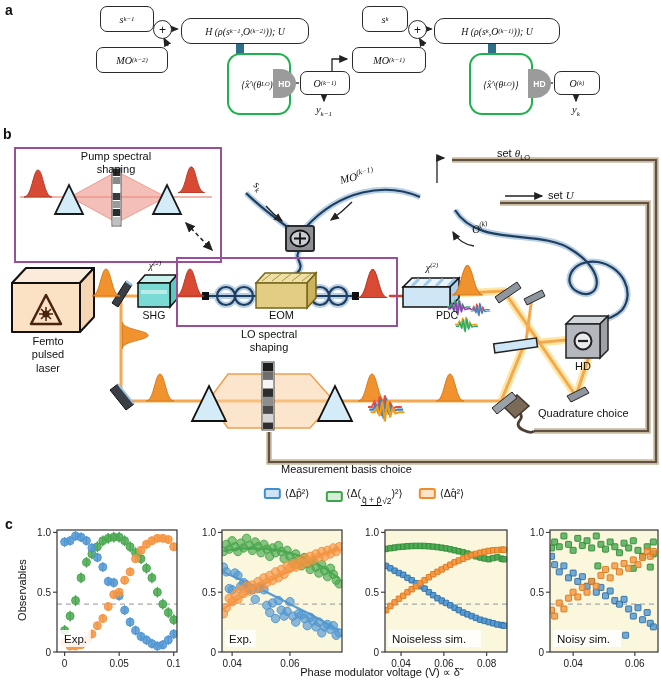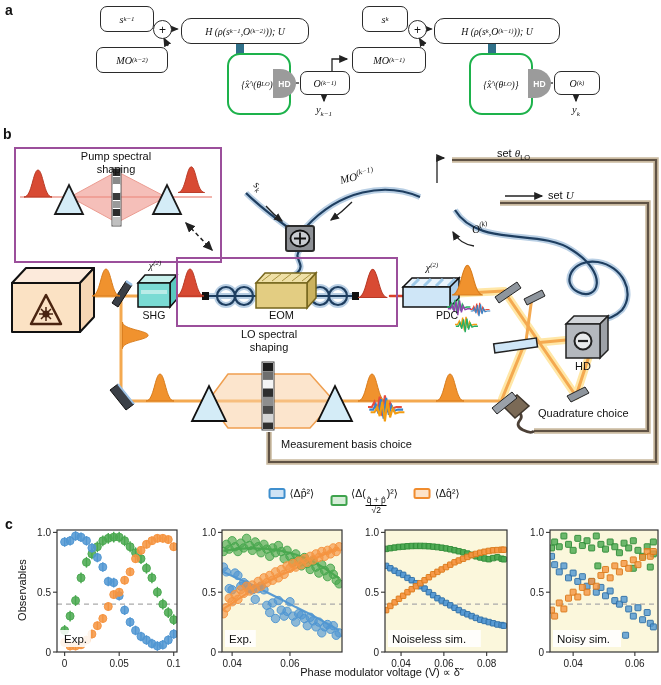--- a/index.html
+++ b/index.html
@@ -25,21 +25,21 @@
   .lbl{position:absolute;font-size:11px;line-height:1.22;z-index:5;}
   .center{text-align:center;}
   .prewrap{white-space:pre-line;}
   .serifit{font-family:"Liberation Serif",serif;font-style:italic;}
   .whitebox{position:absolute;border:1.5px solid #222;background:#fff;display:flex;
             align-items:center;justify-content:center;font-size:11.5px;z-index:5;}
   #legend{position:absolute;top:487px;left:364px;transform:translateX(-50%);
           display:flex;gap:16px;align-items:flex-start;z-index:5;font-size:10.5px;white-space:nowrap;}
   .legend-item{display:flex;align-items:center;gap:4px;}
   .legend-swatch{display:inline-block;width:13px;height:7px;border:2px solid #888;border-radius:2.5px;}
-  .frac{display:inline-flex;flex-direction:column;align-items:center;font-size:8.5px;line-height:1.05;vertical-align:-6px;}
+  .frac{display:inline-flex;flex-direction:row;align-items:center;font-size:8.5px;line-height:1.05;vertical-align:-6px;}
   .frac .num{border-bottom:1px solid #000;padding:0 1px;}
   #obs-label{position:absolute;left:-38px;top:584px;width:120px;text-align:center;
              transform:rotate(-90deg);font-size:11px;z-index:5;}
 </style>
 </head>
 <body>
 
 <div id="fig">
 
   <svg id="diagram" width="661" height="685" viewBox="0 0 661 685">
@@ -808,33 +808,36 @@
 
   <div class="panel-letter" style="left:3px;top:126px;">b</div>
 
   <div class="purplebox" style="left:14px;top:147px;width:204px;height:112px;"></div>
   <div class="lbl center prewrap" style="left:60px;top:150px;width:112px;">Pump spectral
 shaping</div>
 
   <div class="purplebox" style="left:176px;top:257px;width:218px;height:66px;"></div>
   <div class="lbl center" style="left:256px;top:309px;width:51px;">EOM</div>
 
+  <div class="lbl center prewrap" style="left:4px;top:335px;width:88px;">Femto
+pulsed
+laser</div>
   <div class="lbl center serifit" style="left:138px;top:260px;width:34px;font-size:10px;">χ<sup>(2)</sup></div>
   <div class="lbl center" style="left:136px;top:309px;width:36px;font-size:10.5px;">SHG</div>
   <div class="lbl center serifit" style="left:412px;top:262px;width:40px;font-size:10px;">χ<sup>(2)</sup></div>
   <div class="lbl center" style="left:421px;top:309px;width:52px;font-size:10.5px;">PDC</div>
   <div class="lbl center" style="left:569px;top:360px;width:28px;">HD</div>
 
   <div class="lbl" style="left:449px;top:147px;width:72px;margin-left:48px;">set <i class="mathtxt">θ</i><sub>LO</sub></div>
   <div class="lbl" style="left:548px;top:189px;width:46px;">set <i class="mathtxt">U</i></div>
   <div class="lbl serifit" style="left:472px;top:222px;transform:rotate(-14deg);">O<sup>(k)</sup></div>
   <div class="lbl serifit center" style="left:320px;top:170px;width:74px;transform:rotate(-13deg);">MO<sup>(k−1)</sup></div>
   <div class="lbl serifit" style="left:252px;top:185px;width:26px;transform:rotate(40deg);">s<sub>k</sub></div>
   <div class="lbl" style="left:538px;top:407px;width:126px;">Quadrature choice</div>
-  <div class="lbl" style="left:258px;top:438px;width:190px;padding-left:23px;">Measurement basis choice</div>
+  <div class="lbl" style="left:258px;top:463px;width:190px;padding-left:23px;">Measurement basis choice</div>
 
   <div class="lbl center prewrap" style="left:224px;top:328px;width:90px;">LO spectral
 shaping</div>
 
   <div class="panel-letter" style="left:5px;top:516px;">c</div>
   <div id="obs-label">Observables</div>
 
   <div id="legend">
     <span class="legend-item">
       <span class="legend-swatch" style="border-color: rgb(63, 143, 206); background: rgb(207, 227, 245);"></span>

